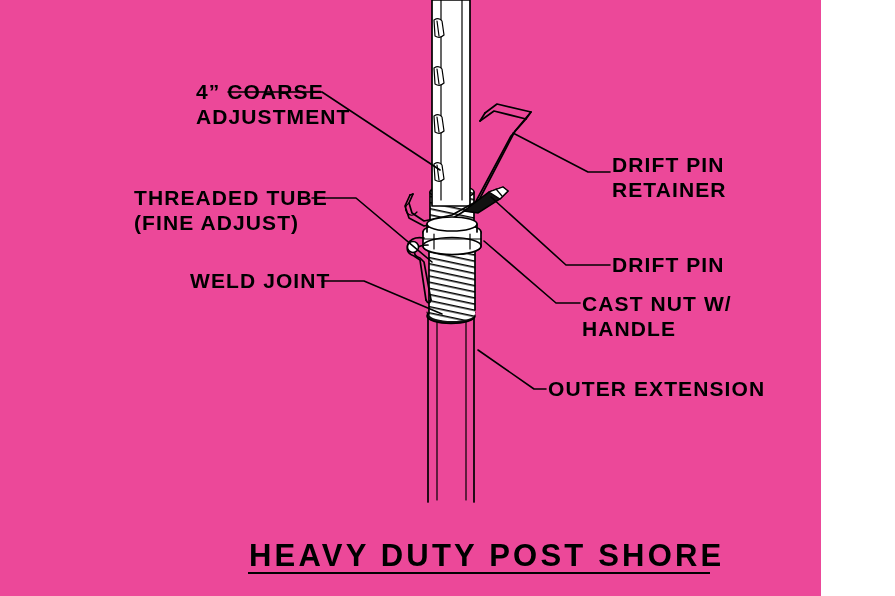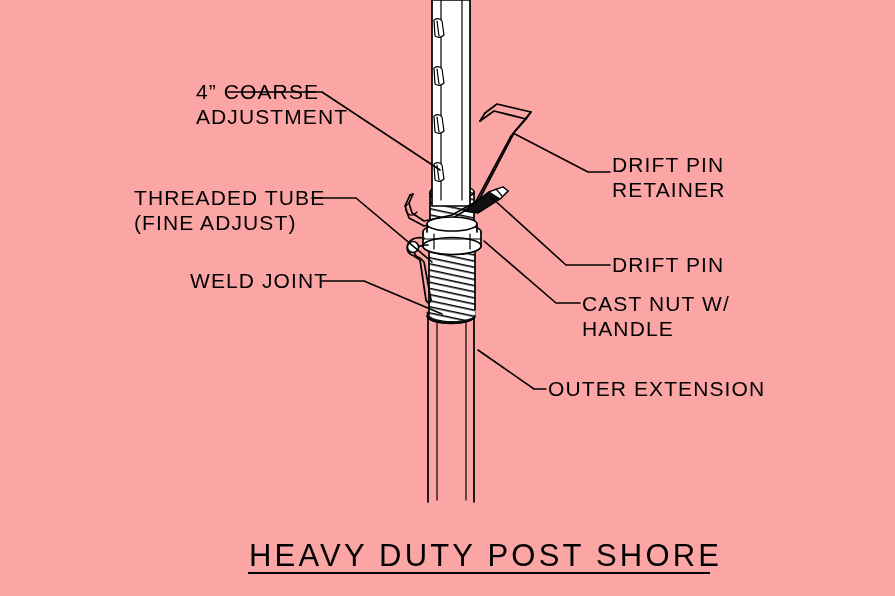--- a/index.html
+++ b/index.html
@@ -6,24 +6,25 @@
   html, body {
     margin: 0;
     padding: 0;
     background: #ffffff;
   }
   body {
     font-family: "Liberation Sans", sans-serif;
   }
   #page {
     position: relative;
-    width: 895px;
+    width: 821px;
     height: 596px;
-    background: #fca5a5;
+    background: #ec4899;
     overflow: hidden;
+    font-weight: bold;
   }
   #drawing {
     position: absolute;
     top: 0;
     left: 0;
     width: 895px;
     height: 596px;
   }
   .label-text {
     font-family: "Liberation Sans", sans-serif;

